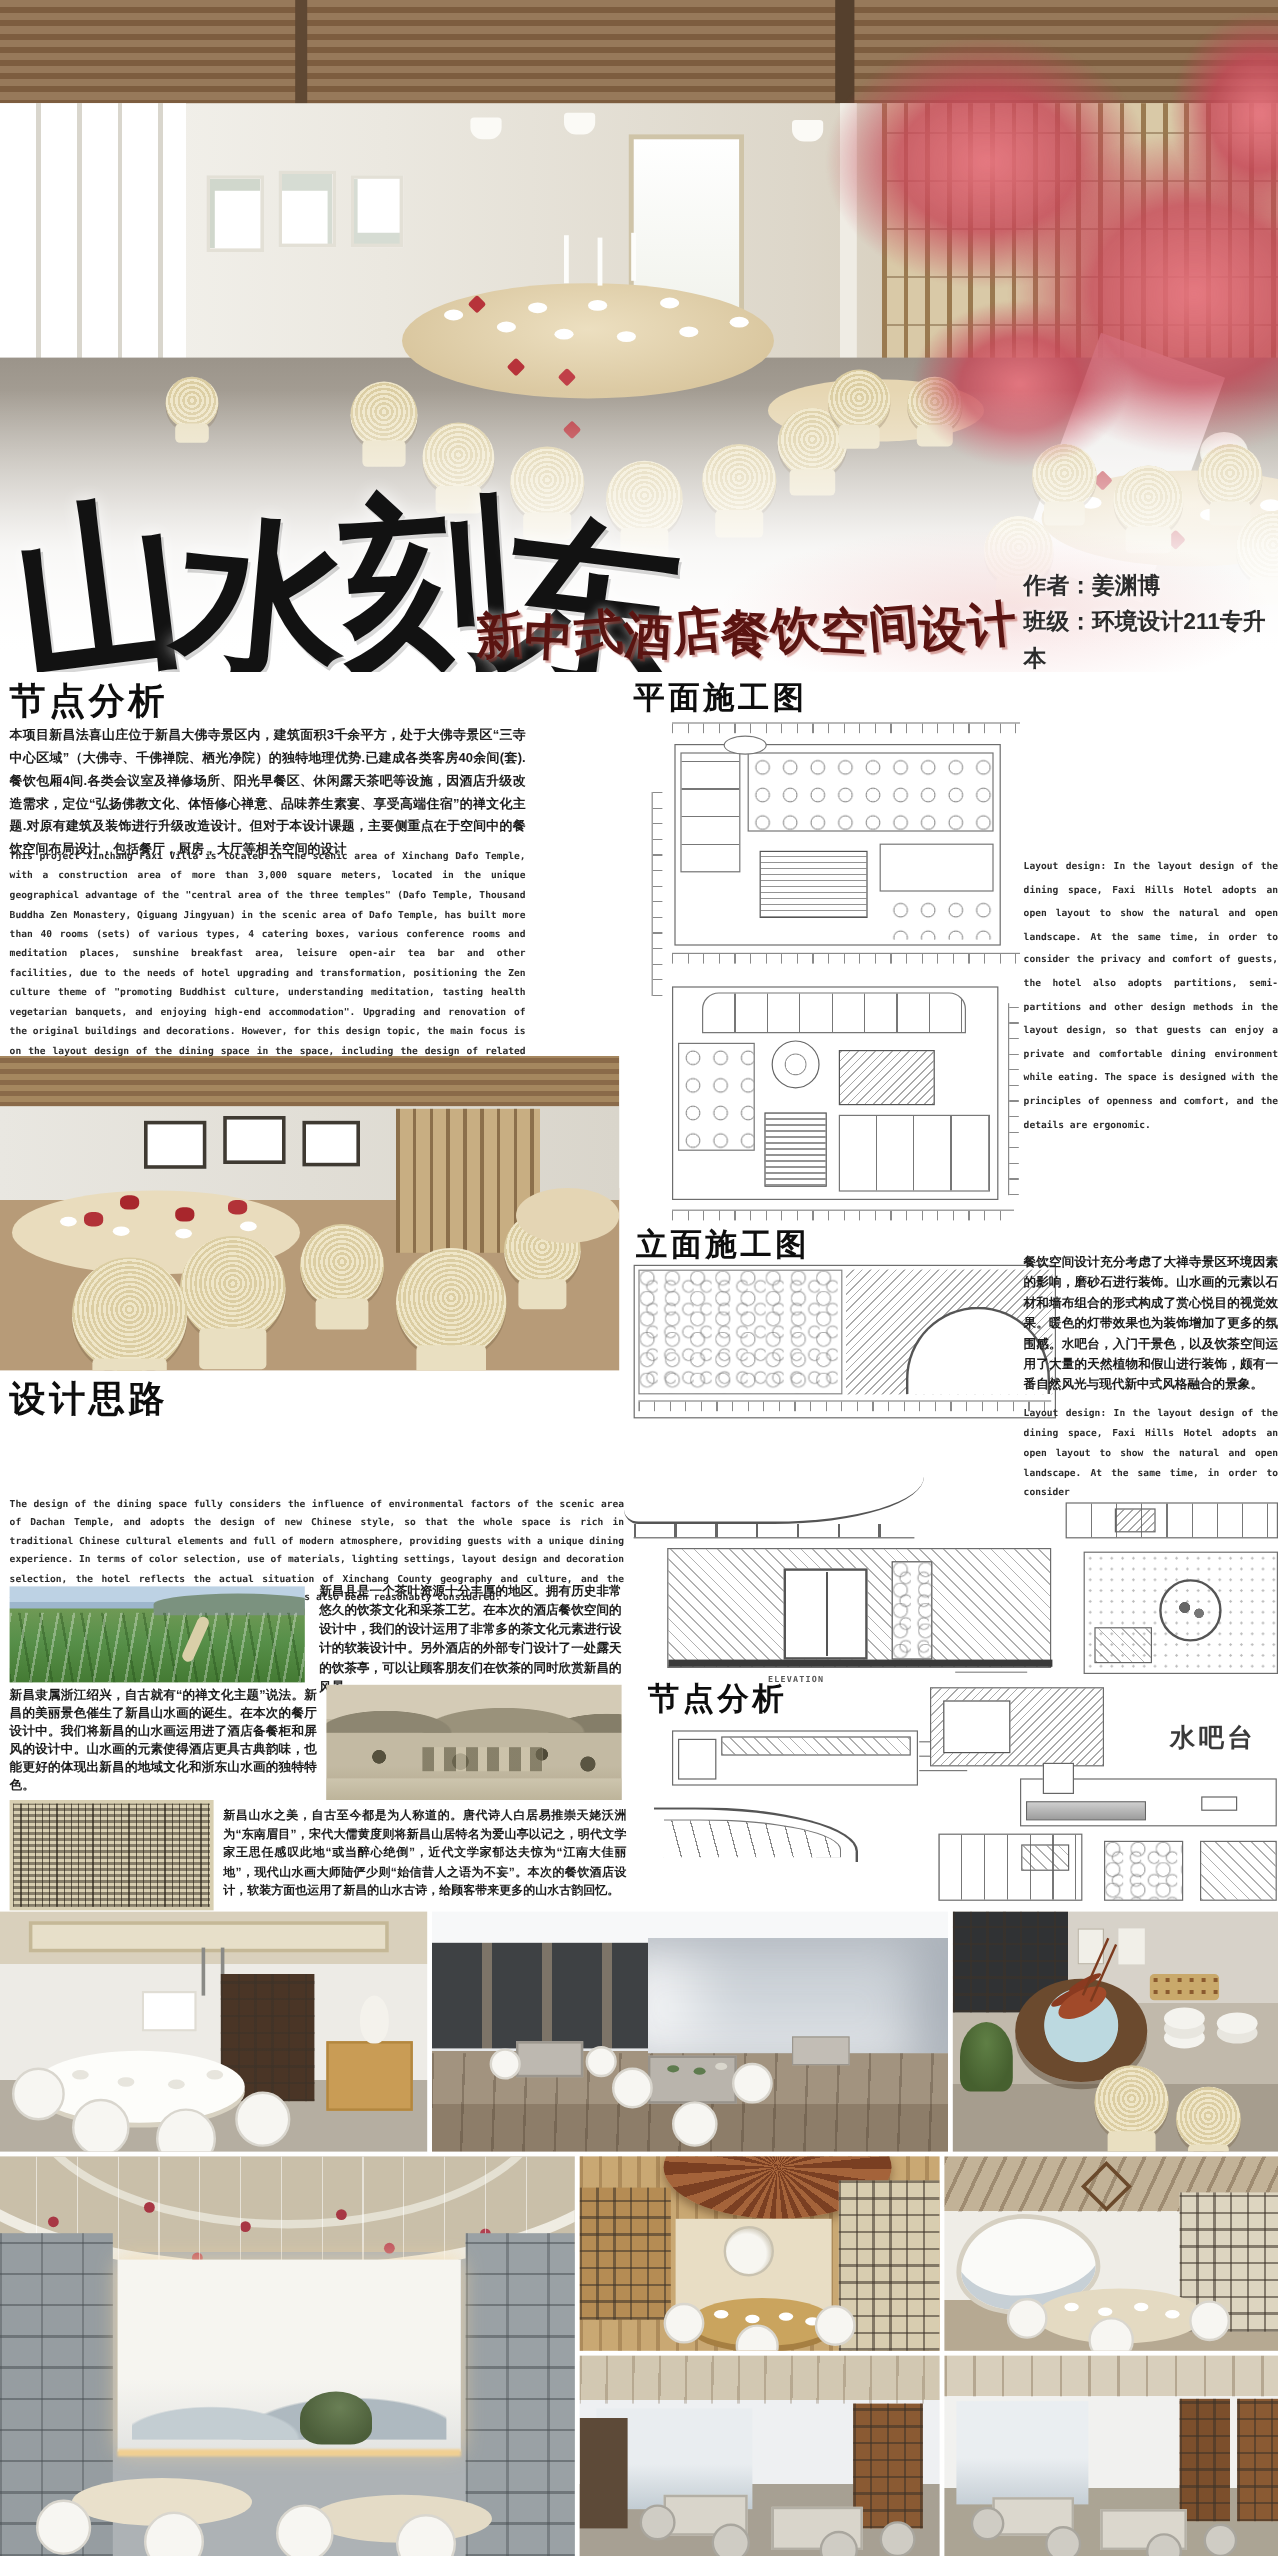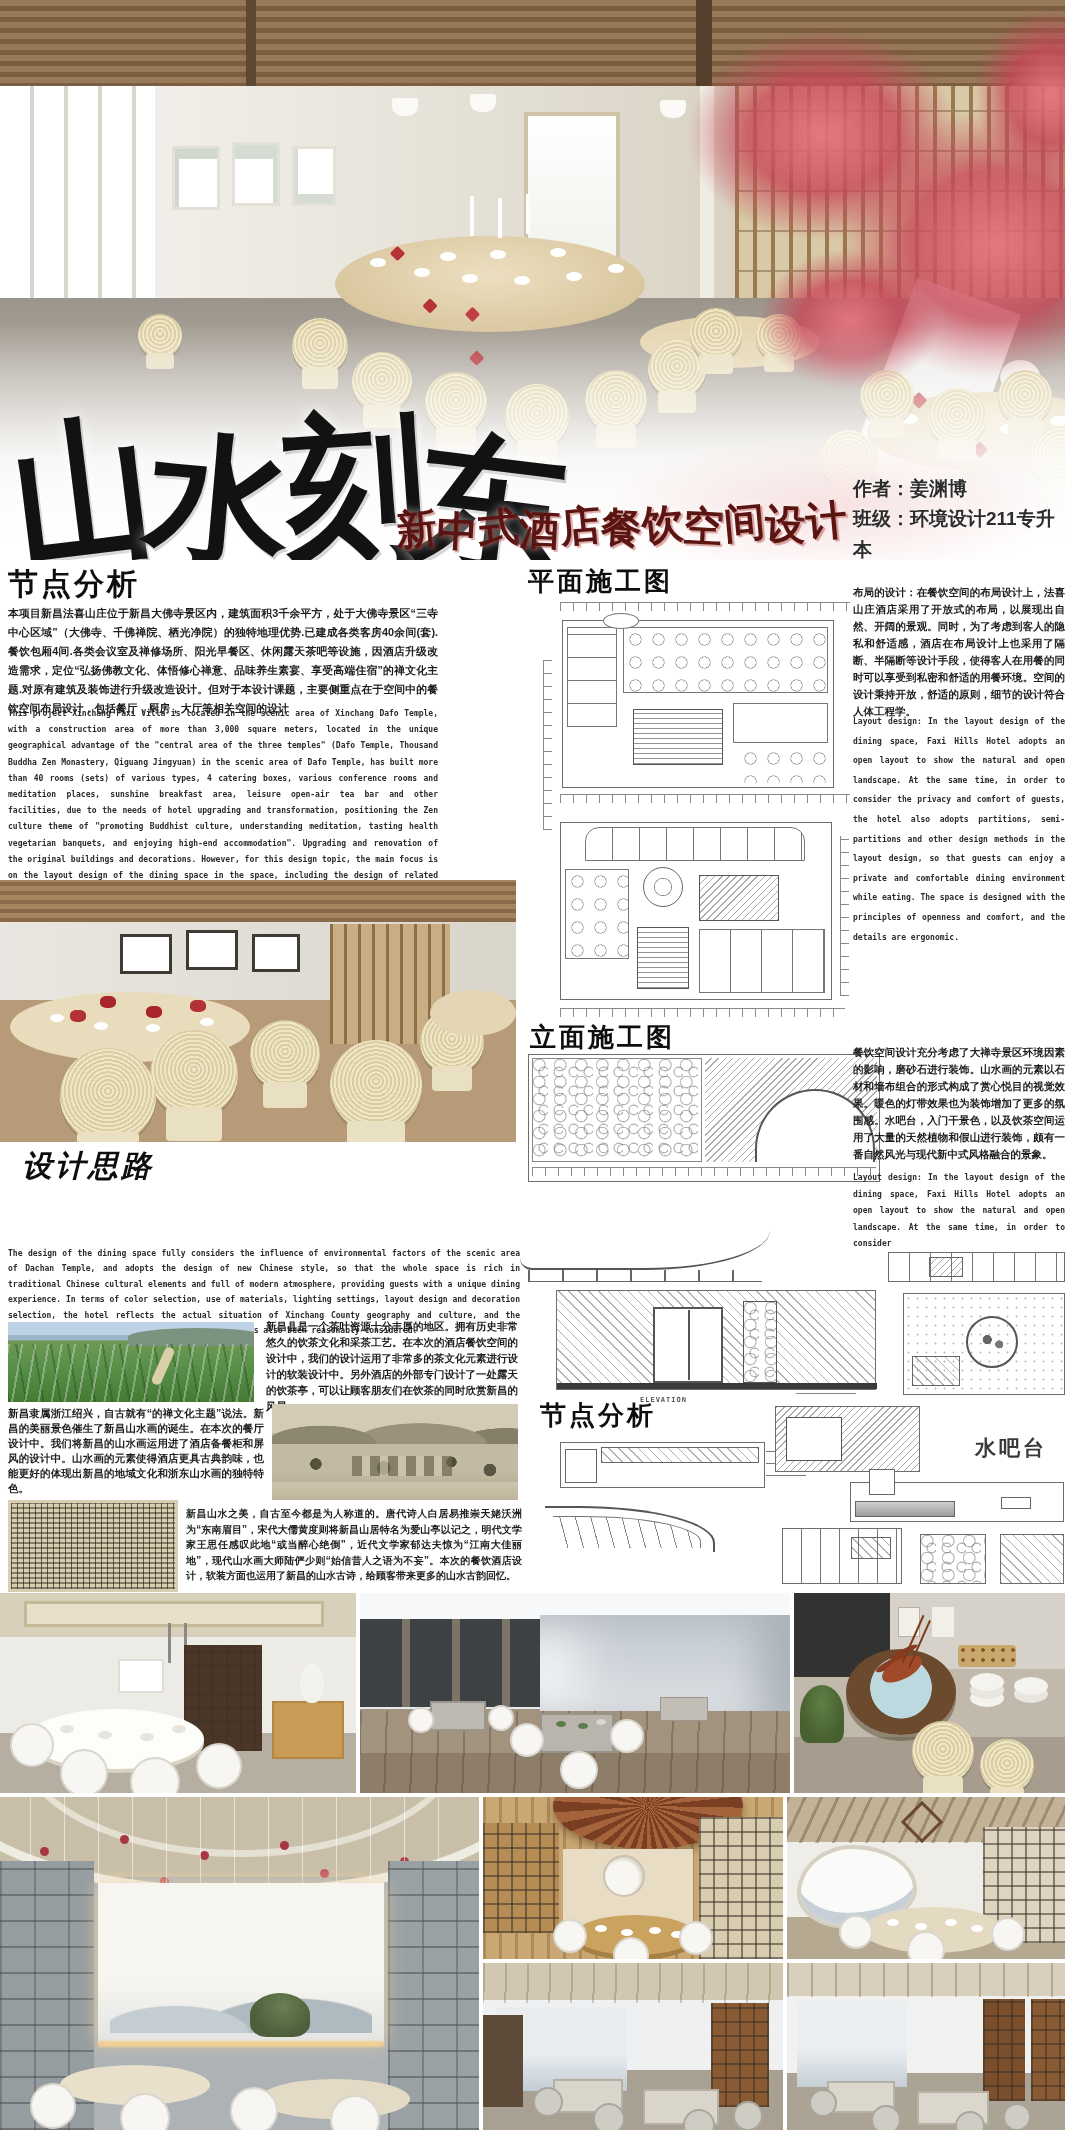--- a/index.html
+++ b/index.html
@@ -124,21 +124,21 @@
     <div class="abs" style="left:100px;top:116px;width:16px;height:12px;border-radius:40%;background:#a8262c;box-shadow:46px 10px 0 #a8262c,-30px 14px 0 #b23238,90px 4px 0 #b23238;"></div>
     <div class="abs" style="left:50px;top:134px;width:14px;height:8px;border-radius:50%;background:#fff;box-shadow:44px 8px 0 #fff,96px 10px 0 #fff,150px 4px 0 #fff;"></div>
     <div class="rchair" style="left:150px;top:150px;width:88px;height:88px;"></div>
     <div class="rchair" style="left:60px;top:168px;width:96px;height:96px;"></div>
     <div class="rchair" style="left:250px;top:140px;width:70px;height:70px;"></div>
     <div class="rchair" style="left:330px;top:160px;width:92px;height:92px;"></div>
     <div class="rchair" style="left:420px;top:130px;width:64px;height:64px;"></div>
     <div class="abs" style="left:430px;top:110px;width:86px;height:46px;border-radius:50%;background:#e4d5b4;"></div>
   </div>
 
-  <div class="h1" style="left:22px;top:1146px;font-size:30px;font-style:italic;">设计思路</div>
+  <div class="h1" style="left:8px;top:1146px;font-size:30px;">设计思路</div>
   <div class="en" style="left:8px;top:1246px;width:512px;font-size:8px;line-height:15.4px;">The design of the dining space fully considers the influence of environmental factors of the scenic area of Dachan Temple, and adopts the design of new Chinese style, so that the whole space is rich in traditional Chinese cultural elements and full of modern atmosphere, providing guests with a unique dining experience. In terms of color selection, use of materials, lighting settings, layout design and decoration selection, the hotel reflects the actual situation of Xinchang County geography and culture, and the design of the catering space of Faxi Villa Hotel has also been reasonably considered.</div>
 
   <div class="ph" style="left:8px;top:1322px;width:246px;height:80px;background:linear-gradient(180deg,#bdd2e4 0 16%,#9db6cc 16% 22%,#6f9955 24%,#58904a 55%,#447a33 100%);">
     <div class="abs" style="left:120px;top:6px;width:140px;height:18px;border-radius:50% 50% 0 0;background:#7b927f;"></div>
     <div class="abs" style="left:0;top:22px;width:246px;height:58px;background:repeating-linear-gradient(100deg,rgba(255,255,255,.3) 0 2px,rgba(0,0,0,0) 2px 13px),repeating-linear-gradient(80deg,rgba(30,70,20,.35) 0 2px,rgba(0,0,0,0) 2px 17px);"></div>
     <div class="abs" style="left:150px;top:24px;width:10px;height:40px;background:#d9cfa8;transform:rotate(24deg);border-radius:6px;"></div>
   </div>
   <div class="zh" style="left:266px;top:1318px;width:252px;font-size:10.5px;line-height:16px;">新昌县是一个茶叶资源十分丰厚的地区。拥有历史非常悠久的饮茶文化和采茶工艺。在本次的酒店餐饮空间的设计中，我们的设计运用了非常多的茶文化元素进行设计的软装设计中。另外酒店的外部专门设计了一处露天的饮茶亭，可以让顾客朋友们在饮茶的同时欣赏新昌的风景。</div>
 
   <div class="zh" style="left:8px;top:1406px;width:256px;font-size:10.5px;line-height:15px;">新昌隶属浙江绍兴，自古就有“的禅文化主题”说法。新昌的美丽景色催生了新昌山水画的诞生。在本次的餐厅设计中。我们将新昌的山水画运用进了酒店备餐柜和屏风的设计中。山水画的元素使得酒店更具古典韵味，也能更好的体现出新昌的地域文化和浙东山水画的独特特色。</div>
@@ -231,21 +231,20 @@
     <div class="abs" style="left:4px;top:18px;width:100px;height:16px;background:linear-gradient(180deg,#cfcfcf,#9d9d9d);border:1px solid #666;"></div>
     <div class="abs" style="left:18px;top:-14px;width:26px;height:26px;border:1px solid #666;background:#fff;"></div>
     <div class="abs" style="left:150px;top:14px;width:30px;height:12px;border:1px solid #666;"></div>
   </div>
   <div class="cad" style="left:782px;top:1528px;width:120px;height:56px;background-image:repeating-linear-gradient(90deg,rgba(0,0,0,0) 0 18px,#777 18px 19px);">
     <div class="abs hatch" style="left:68px;top:8px;width:40px;height:22px;border:1px solid #666;"></div>
   </div>
   <div class="cad pebble" style="left:920px;top:1534px;width:66px;height:50px;"></div>
   <div class="cad hatch" style="left:1000px;top:1534px;width:64px;height:50px;"></div>
 
-  <div class="zh" style="left:853px;top:584px;width:212px;font-size:10.5px;line-height:17px;">布局的设计：在餐饮空间的布局设计上，法喜山庄酒店采用了开放式的布局，以展现出自然、开阔的景观。同时，为了考虑到客人的隐私和舒适感，酒店在布局设计上也采用了隔断、半隔断等设计手段，使得客人在用餐的同时可以享受到私密和舒适的用餐环境。空间的设计秉持开放，舒适的原则，细节的设计符合人体工程学。</div>
   <div class="en" style="left:853px;top:712px;width:212px;font-size:8px;line-height:19.6px;">Layout design: In the layout design of the dining space, Faxi Hills Hotel adopts an open layout to show the natural and open landscape. At the same time, in order to consider the privacy and comfort of guests, the hotel also adopts partitions, semi-partitions and other design methods in the layout design, so that guests can enjoy a private and comfortable dining environment while eating. The space is designed with the principles of openness and comfort, and the details are ergonomic.</div>
   <div class="zh" style="left:853px;top:1044px;width:212px;font-size:10.5px;line-height:17px;">餐饮空间设计充分考虑了大禅寺景区环境因素的影响，磨砂石进行装饰。山水画的元素以石材和墙布组合的形式构成了赏心悦目的视觉效果。暖色的灯带效果也为装饰增加了更多的氛围感。水吧台，入门干景色，以及饮茶空间运用了大量的天然植物和假山进行装饰，颇有一番自然风光与现代新中式风格融合的景象。</div>
   <div class="en" style="left:853px;top:1170px;width:212px;font-size:8px;line-height:16.5px;">Layout design: In the layout design of the dining space, Faxi Hills Hotel adopts an open layout to show the natural and open landscape. At the same time, in order to consider</div>
 
   <div class="ph" style="left:0;top:1593px;width:356px;height:200px;background:linear-gradient(180deg,#d9d0bc 0 22%,#edebe6 22% 70%,#b5aea1 70%);">
     <div class="abs" style="left:24px;top:8px;width:300px;height:26px;border:3px solid #c5b897;background:#e7dfc9;"></div>
     <div class="abs" style="left:168px;top:30px;width:3px;height:40px;background:#8a8a86;box-shadow:16px 0 0 #8a8a86;"></div>
     <div class="abs grid" style="left:184px;top:52px;width:78px;height:106px;background-color:#4a3526;"></div>
     <div class="abs" style="left:118px;top:66px;width:46px;height:34px;background:#fff;border:2px solid #e0ddd4;"></div>
     <div class="abs" style="left:272px;top:108px;width:72px;height:58px;background:#c99c55;border:2px solid #b3873f;"></div>

